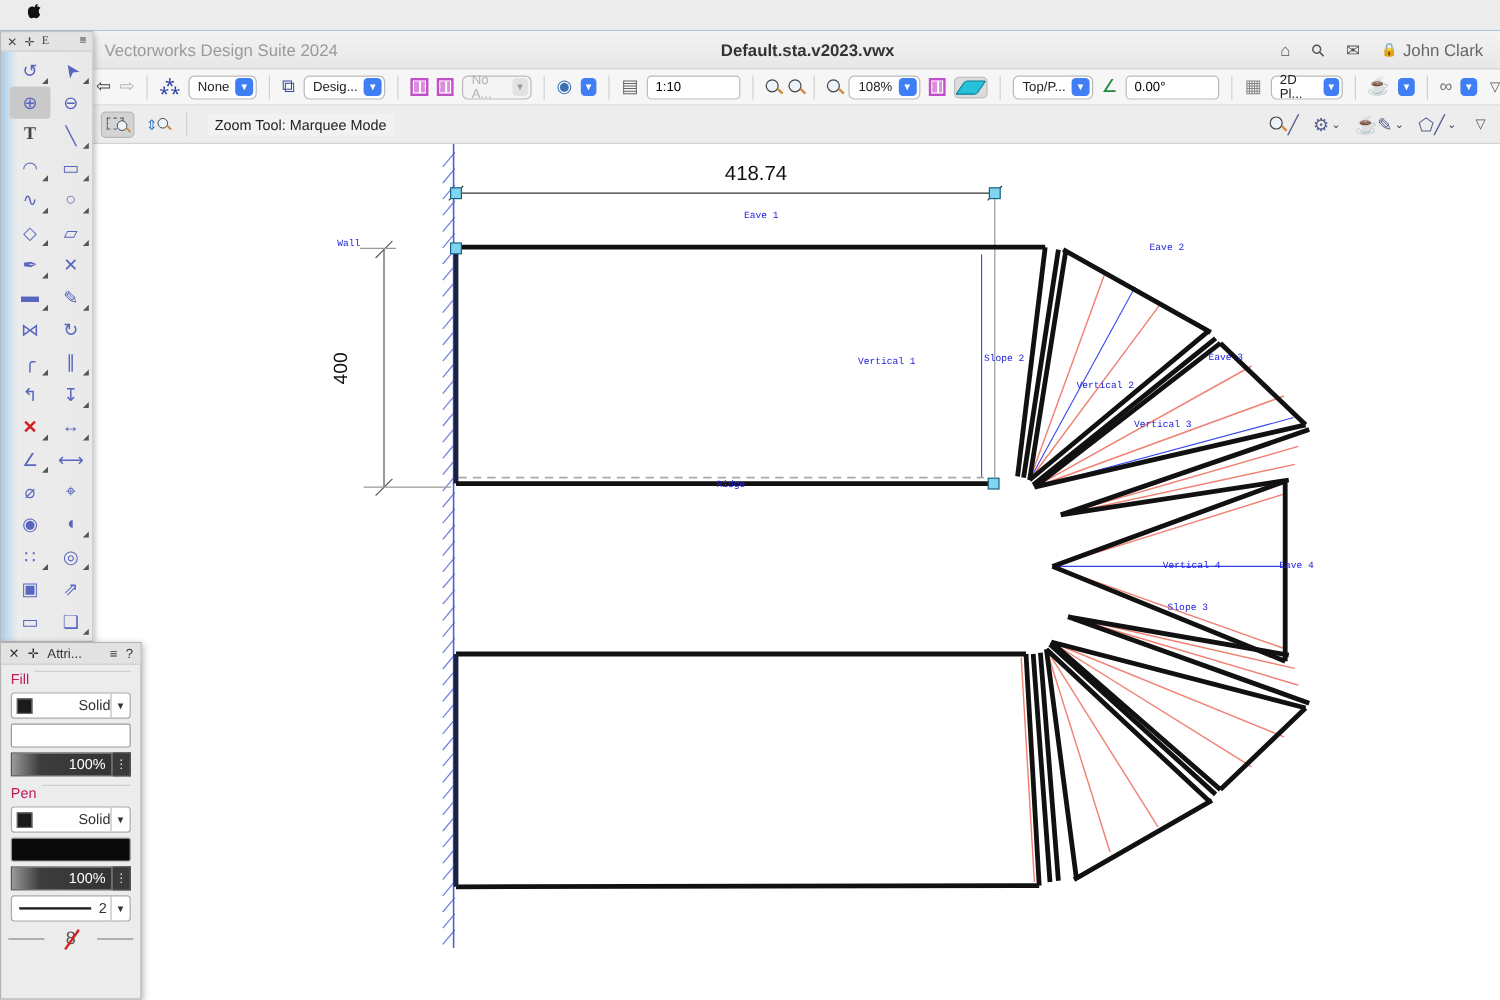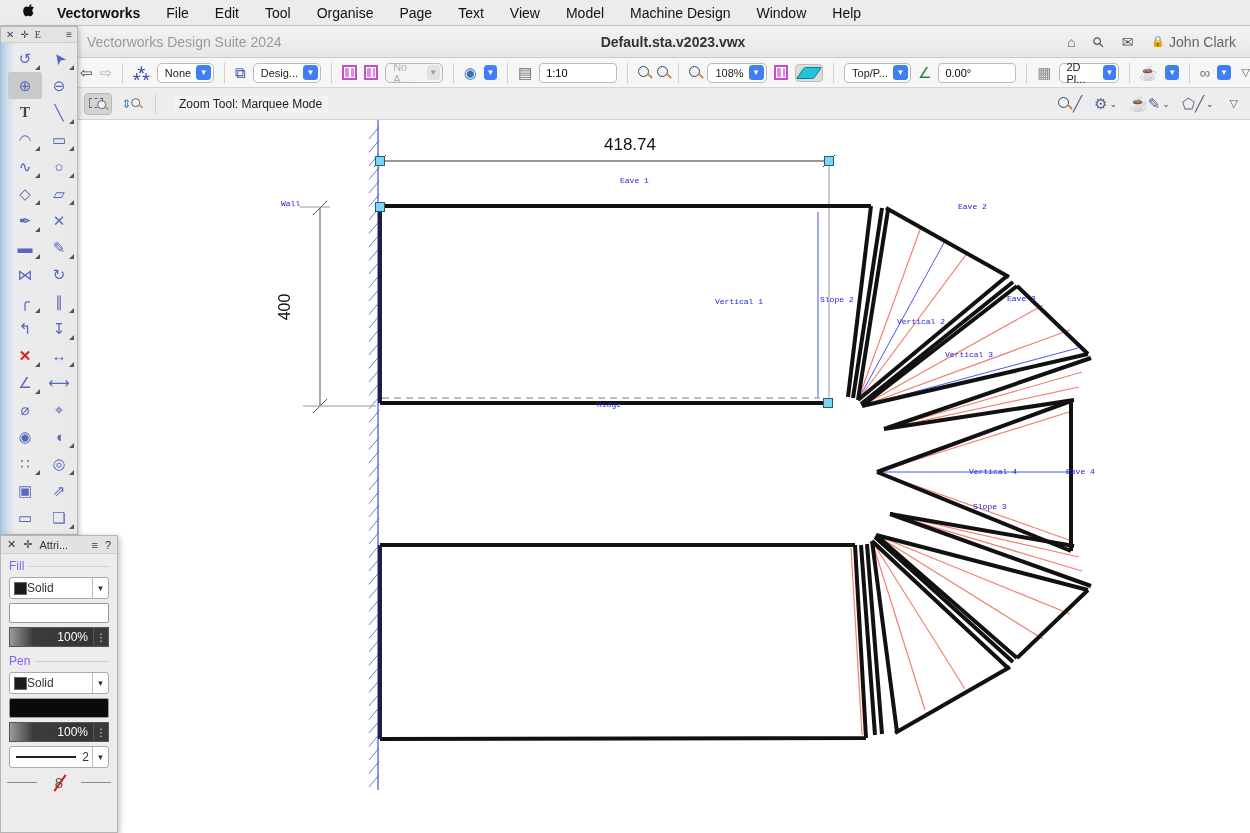--- a/index.html
+++ b/index.html
@@ -97,27 +97,27 @@
   .tool.dark { color:#444; font-family:"Liberation Serif",serif; font-weight:bold; }
 
   
   #attrpal { position:absolute; left:0; top:535px; width:118px; height:298px; z-index:21;
     background:#ececec; border:1px solid #b5b5b5; box-shadow:1px 2px 6px rgba(0,0,0,.3);
     font-size:12px; color:#333; }
   #attrpal-head { height:18px; display:flex; align-items:center; gap:7px; padding:0 6px;
     background:#e2e2e2; border-bottom:1px solid #cfcfcf; font-size:11px; color:#333; }
   #attrpal-head .ttl { flex:0 0 auto; }
   #attrpal-head .right { margin-left:auto; display:flex; gap:7px; }
-  .sect-label { display:flex; align-items:center; gap:5px; padding:5px 8px 2px; color:#8b5cf6; }
+  .sect-label { display:flex; gap:5px; padding:5px 8px 2px; color:#be185d; }
   .sect-label::after { content:""; flex:1; height:1px; background:#cfcfcf; }
   .apad { padding:2px 8px; }
   .attr-dd { display:flex; align-items:center; height:22px; background:#fff;
     border:1px solid #aaa; border-radius:3px; overflow:hidden; }
   .attr-dd .sw { width:13px; height:13px; background:#1b1b1b; border:1px solid #666; margin-left:4px; }
-  .attr-dd .txt { flex:1; text-align:left; }
+  .attr-dd .txt { flex:1; text-align:right;margin-left:32px; }
   .attr-dd .ar { width:16px; height:100%; border-left:1px solid #bbb; display:flex;
     align-items:center; justify-content:center; font-size:8px; color:#333; }
   .colorbar { height:20px; border:1px solid #999; border-radius:2px; }
   .colorbar.white { background:#fff; }
   .colorbar.black { background:#0a0a0a; }
   .opacity { display:flex; height:20px; }
   .opacity .grad { flex:1; background:linear-gradient(90deg,#9a9a9a,#3c3c3c 28%,#343434);
     border:1px solid #555; color:#fff; text-align:right; padding:2px 5px 0 0; font-size:12px; }
   .opacity .dots { width:15px; background:#3a3a3a; border:1px solid #555; border-left:none;
     color:#eee; display:flex; align-items:center; justify-content:center; font-size:10px; }
@@ -279,34 +279,20 @@
   <div class="dim-text" id="dim-h">418.74</div>
   <div class="dim-text" id="dim-v">400</div>
 </div>
 
 <div class="bar" id="menubar">
   <span class="apple">
     <svg width="13" height="15" viewBox="0 0 13 15">
       <path d="M9.3,0.4c0.1,1-0.3,1.9-0.9,2.6C7.8,3.7,6.9,4.2,6,4.1C5.9,3.2,6.4,2.2,6.9,1.6C7.5,0.9,8.5,0.4,9.3,0.4z M11.9,12.1c-0.4,0.9-0.6,1.3-1.1,2c-0.7,1-1.7,2.3-2.9,2.3c-1.1,0-1.4-0.7-2.8-0.7c-1.4,0-1.7,0.7-2.8,0.7c-1.2,0-2.1-1.2-2.8-2.2C-2,11.3-2.2,7.5-0.9,5.5C0,4.1,1.4,3.3,2.7,3.3c1.3,0,2.2,0.7,3.3,0.7c1.1,0,1.7-0.7,3.3-0.7c1.2,0,2.4,0.6,3.2,1.7C9.7,6.5,10.1,10.4,11.9,12.1z" transform="scale(0.75) translate(2,0)" fill="#111"></path>
     </svg>
   </span>
-  <span id="menu-items" style="display:flex">
-      <span class="mitem first">Vectorworks</span>
-      <span class="mitem">File</span>
-      <span class="mitem">Edit</span>
-      <span class="mitem">Tool</span>
-      <span class="mitem">Organise</span>
-      <span class="mitem">Page</span>
-      <span class="mitem">Text</span>
-      <span class="mitem">View</span>
-      <span class="mitem">Model</span>
-      <span class="mitem">Machine Design</span>
-      <span class="mitem">Window</span>
-      <span class="mitem">Help</span>
-    </span>
 </div>
 
 <div class="bar" id="titlebar">
   <span class="traffic t-red"></span>
   <span class="traffic t-yellow"></span>
   <span class="traffic t-green"></span>
   <span id="app-title">Vectorworks Design Suite 2024</span>
   <span id="doc-title">Default.sta.v2023.vwx</span>
   <span id="tb-right">
     <span>⌂</span>

